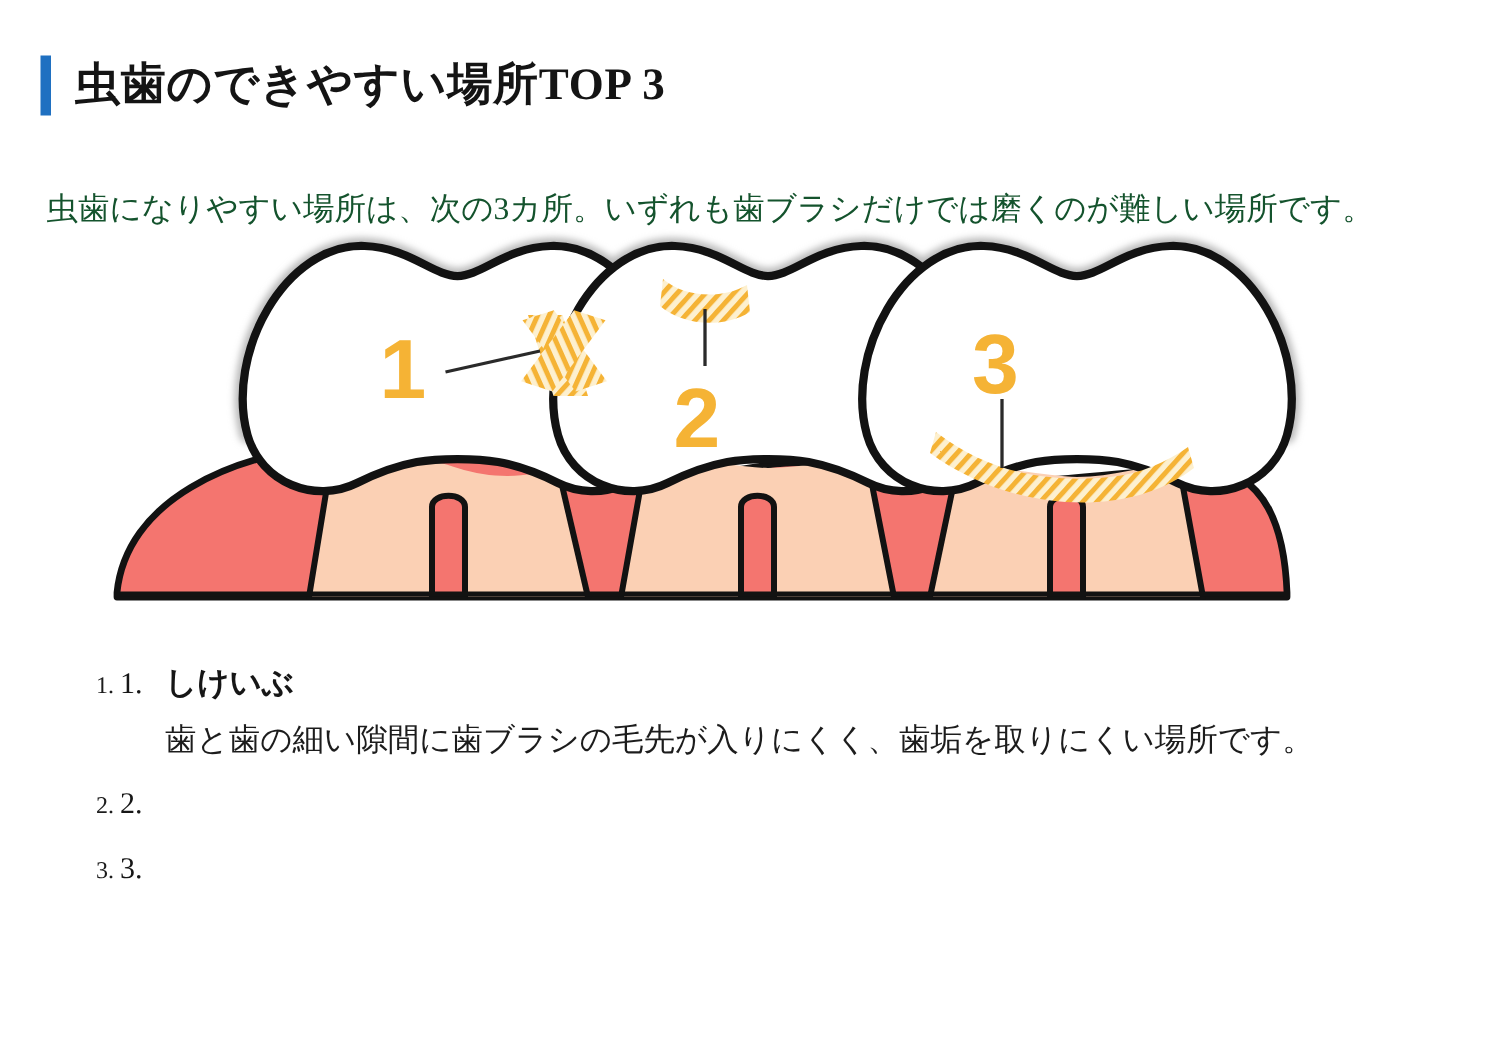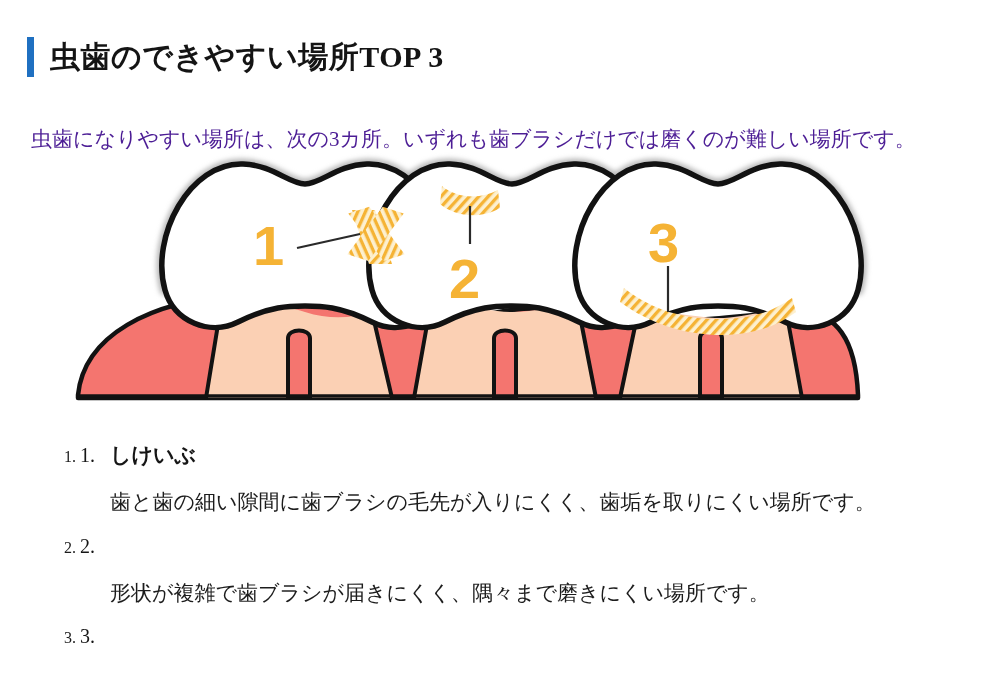--- a/index.html
+++ b/index.html
@@ -43,21 +43,21 @@
   }
 
   
   .lead {
     position: absolute;
     left: 31px;
     top: 103px;
     font-size: 21px;
     line-height: 1.5;
     white-space: nowrap;
-    color: #4c1d95;
+    color: #14532d;
   }
 
   
   .illustration {
     position: absolute;
     left: 0px;
     top: 140px;
     width: 1000px;
     height: 270px;
   }
@@ -85,21 +85,21 @@
   .point-num {
     width: 30px;
     flex: 0 0 auto;
     font-weight: normal;
     text-align: left;
     font-size: 20px;
   }
   .point-title { white-space: nowrap; }
   .point-body {
     margin-left: 30px;
-    margin-top: 17px;
+    margin-top: 7px;
     font-size: 21px;
     line-height: 1.45;
     white-space: nowrap;
     color: #1c1c1c;
   }
 </style>
 </head>
 <body>
 
 <div class="heading-row">
@@ -226,21 +226,20 @@
       <span class="point-num">1.</span>
       <span class="point-title">しけいぶ</span>
     </div>
     <div class="point-body">歯と歯の細い隙間に歯ブラシの毛先が入りにくく、歯垢を取りにくい場所です。</div>
   </li>
 
   <li class="point">
     <div class="point-head">
       <span class="point-num">2.</span>
     </div>
-    <div class="point-body">形状が複雑で歯ブラシが届きにくく、隅々まで磨きにくい場所です。</div>
   </li>
 
   <li class="point">
     <div class="point-head">
       <span class="point-num">3.</span>
     </div>
   </li>
 
 </ol>
 

